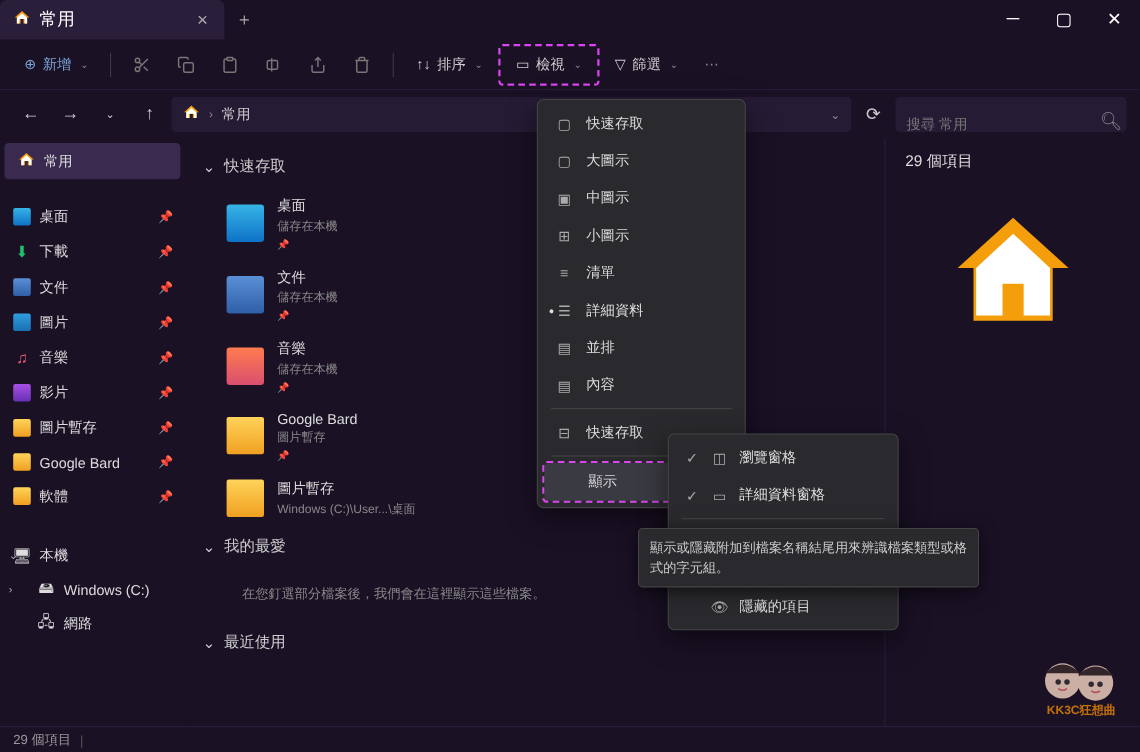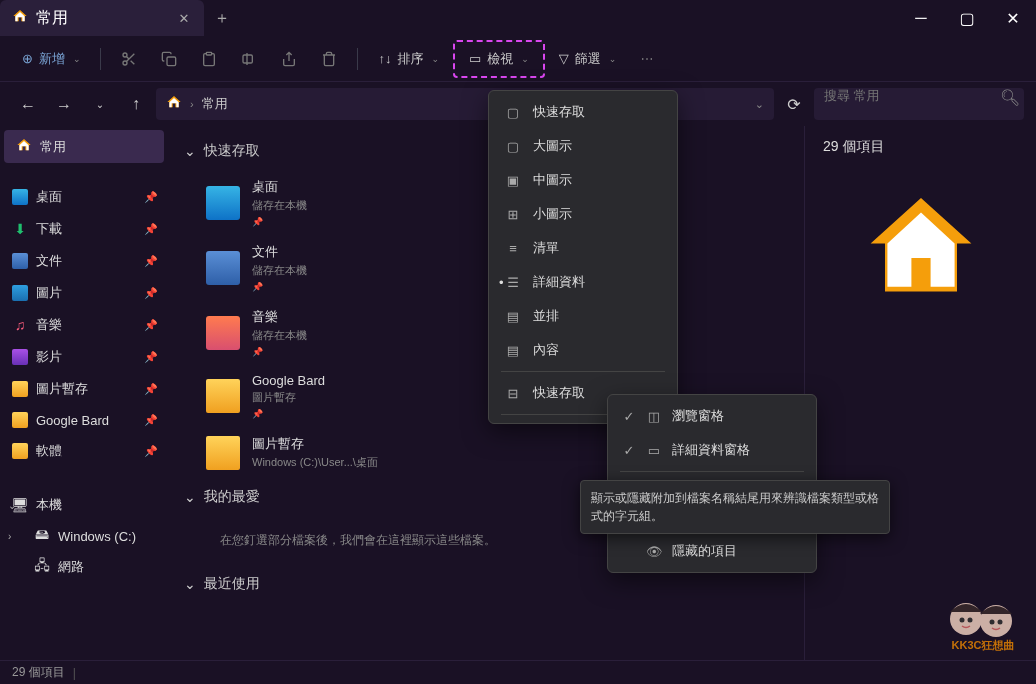--- a/index.html
+++ b/index.html
@@ -21,21 +21,21 @@
 .tb-sep { width: 1px; height: 22px; background: #3a3a4a; margin: 0 6px; }
 .chev { font-size: 9px; color: #888; margin-left: 2px; }
 .view-highlight { border: 2px dashed #d946ef; border-radius: 4px; padding: 2px 4px; }
 
 .navrow { height: 44px; display: flex; align-items: center; gap: 4px; padding: 4px 12px; }
 .nav-btn { width: 32px; height: 32px; display: flex; align-items: center; justify-content: center; cursor: pointer; color: #ccc; border-radius: 4px; }
 .addr { flex: 1; display: flex; align-items: center; gap: 8px; height: 32px; background: #261b35; border-radius: 4px; padding: 0 10px; }
 .addr-text { font-size: 13px; color: #ccc; }
 .addr-chev { color: #888; font-size: 11px; }
 .refresh { width: 32px; height: 32px; display: flex; align-items: center; justify-content: center; color: #ccc; cursor: pointer; }
-.search { width: 210px; height: 32px; background: #261b35; border-radius: 4px; display: flex; align-items: flex-start; padding: 0 10px; }
+.search { width: 210px; height: 32px; background: #261b35; border-radius: 4px; display: flex; align-items: flex-end; padding: 0 10px; }
 .search input { flex: 1; background: none; border: none; outline: none; color: #888; font-size: 13px; }
 .search-icon { color: #888; }
 
 .main { display: flex; height: calc(100% - 126px - 24px); }
 .sidebar { width: 168px; background: #1a1125; overflow-y: auto; padding: 4px 0; }
 .side-item { display: flex; align-items: center; gap: 8px; padding: 7px 12px; font-size: 13px; color: #ddd; cursor: pointer; position: relative; }
 .side-item.active { background: #3a2a4f; border-radius: 4px; margin: 0 4px; }
 .side-item .pin { position: absolute; right: 10px; color: #888; font-size: 11px; }
 .side-item.indent { padding-left: 34px; }
 .side-item .exp { position: absolute; left: 8px; color: #aaa; font-size: 10px; }
@@ -397,20 +397,27 @@
         <span class="vm-ico">▤</span>
         <span>內容</span>
       </div>
     </div>
   <div class="vm-sep"></div>
   <div class="vm-item">
       <span class="vm-ico">⊟</span>
       <span>快速存取</span>
     </div>
   <div class="vm-sep"></div>
+  <div class="show-highlight">
+    <div class="vm-item hov">
+        <span class="vm-ico"></span>
+        <span>顯示</span>
+        <span class="vm-sub">›</span>
+      </div>
+  </div>
 </div>
 
 <div class="show-menu" id="show-menu">
     <div class="sm-item">
       <span class="sm-check">✓</span>
       <span class="sm-ico">◫</span>
       <span>瀏覽窗格</span>
     </div>
     <div class="sm-item">
       <span class="sm-check">✓</span>

